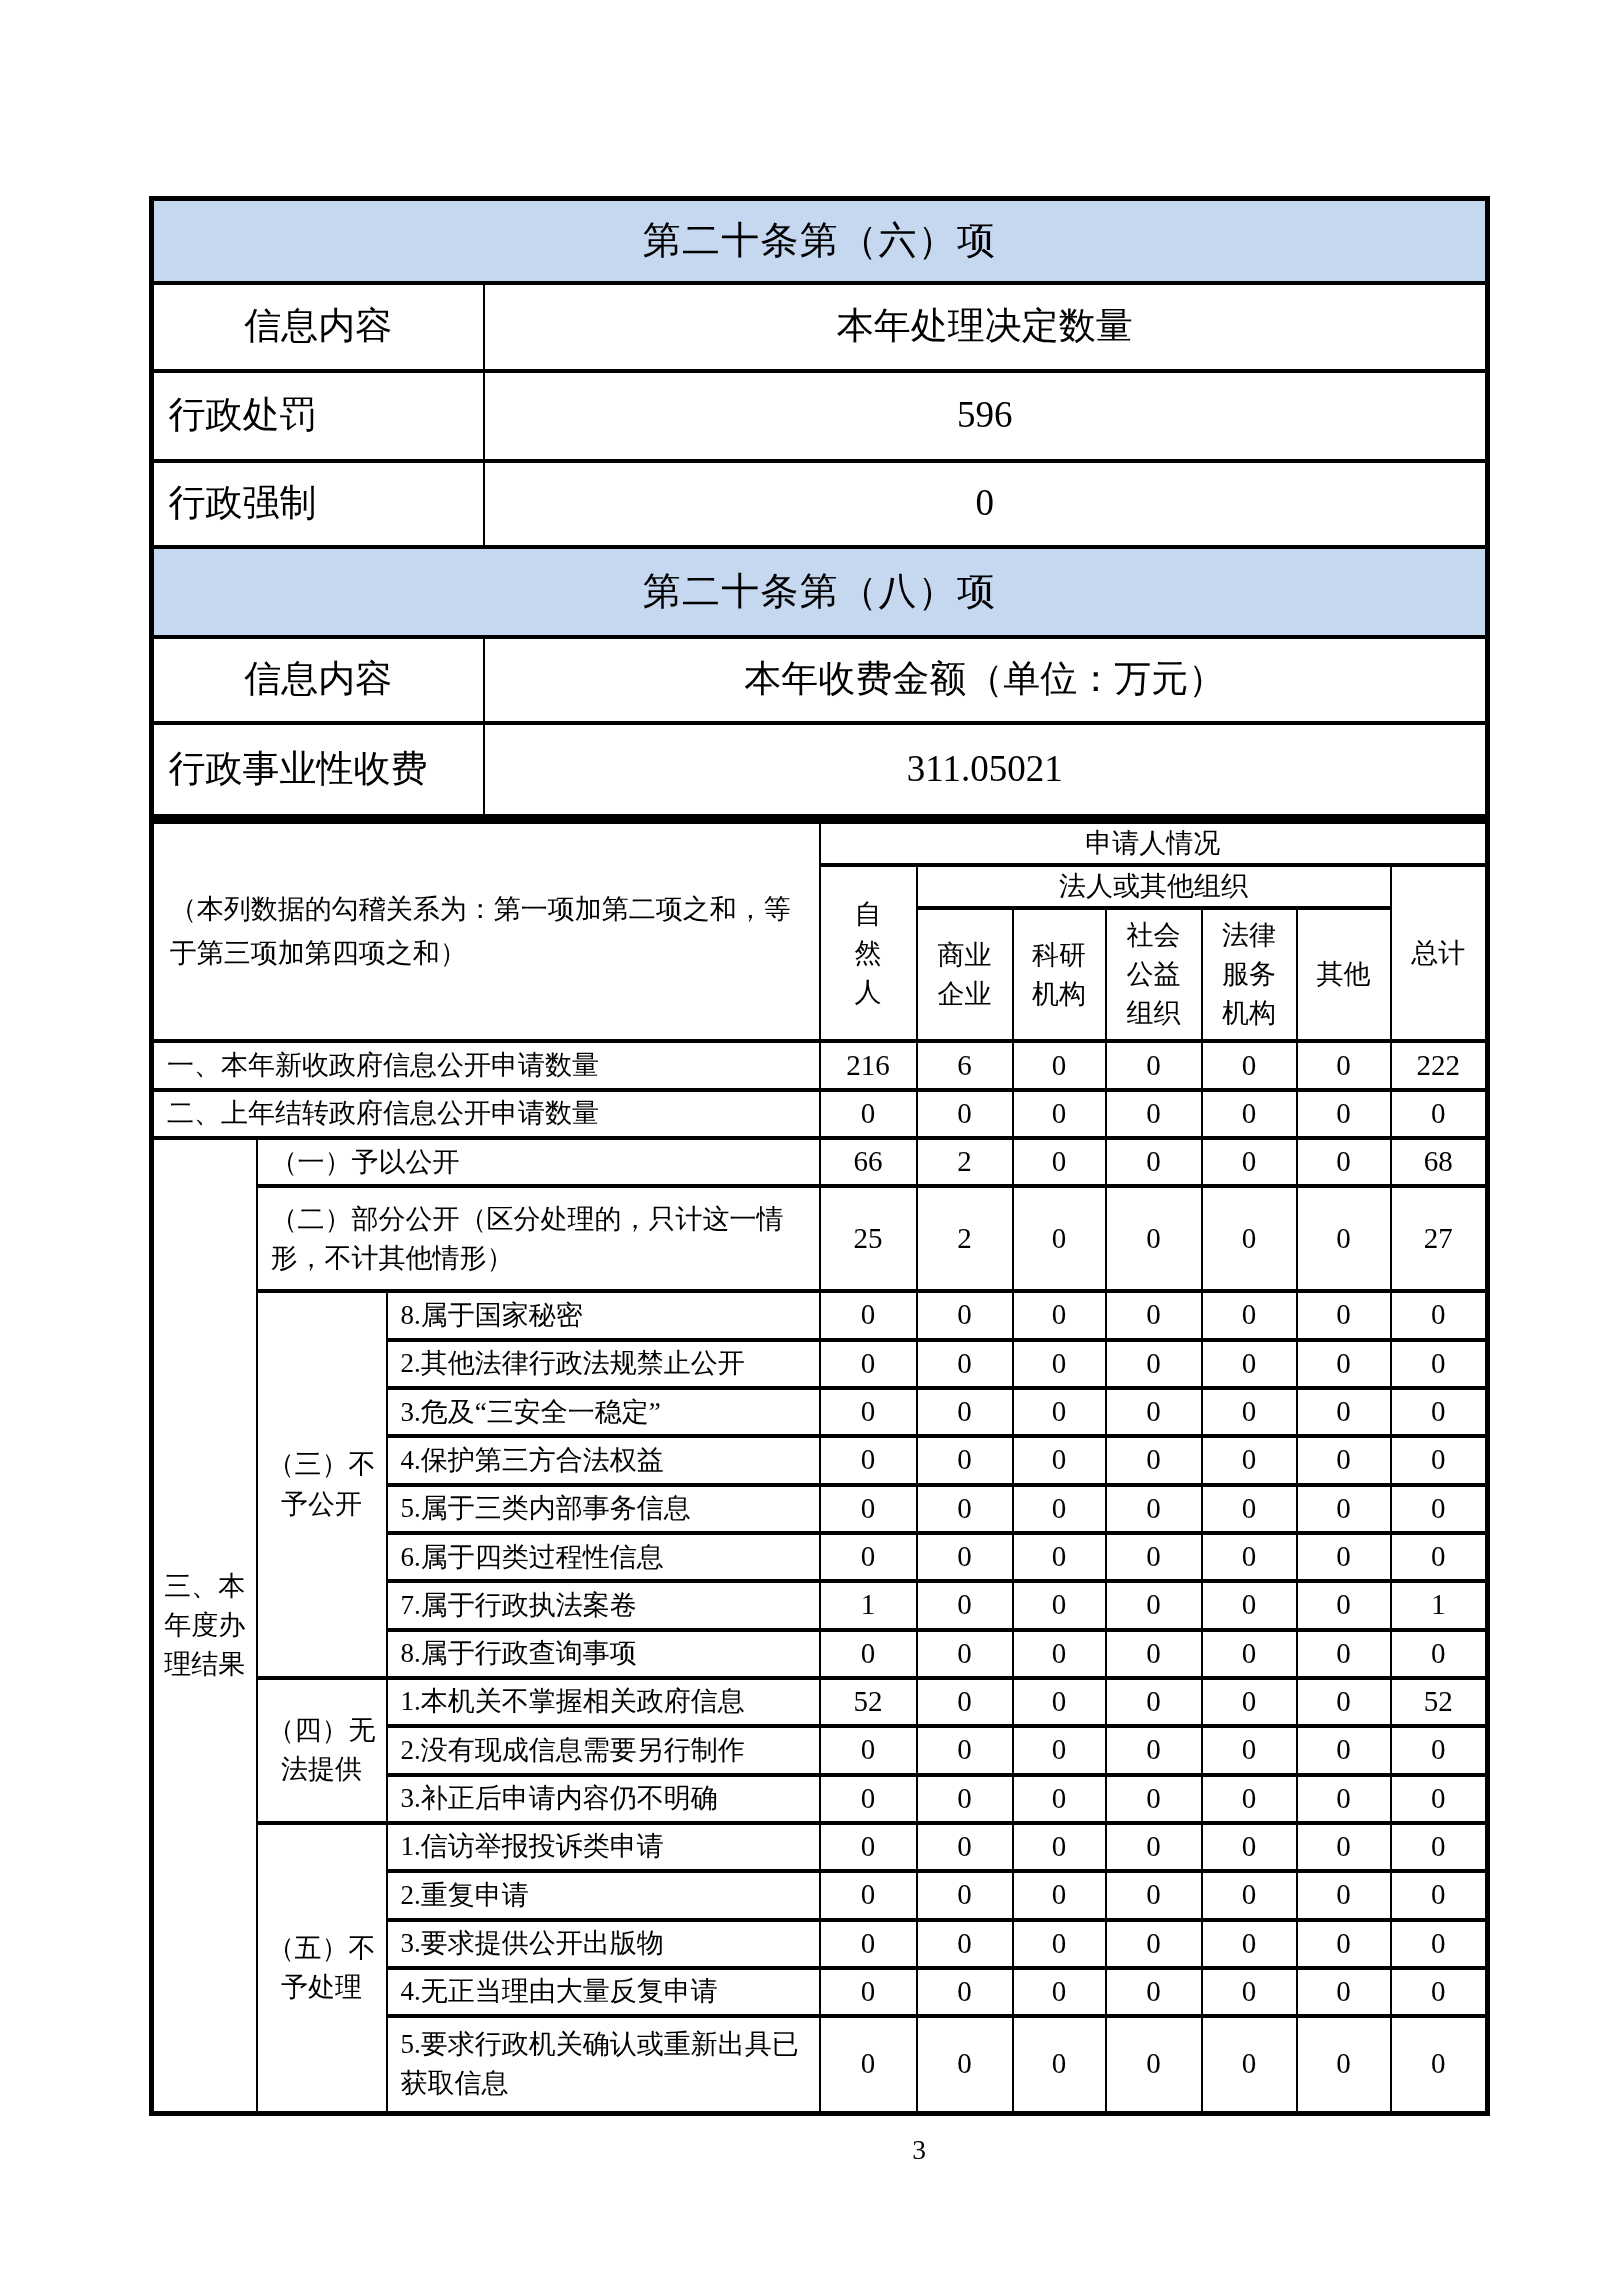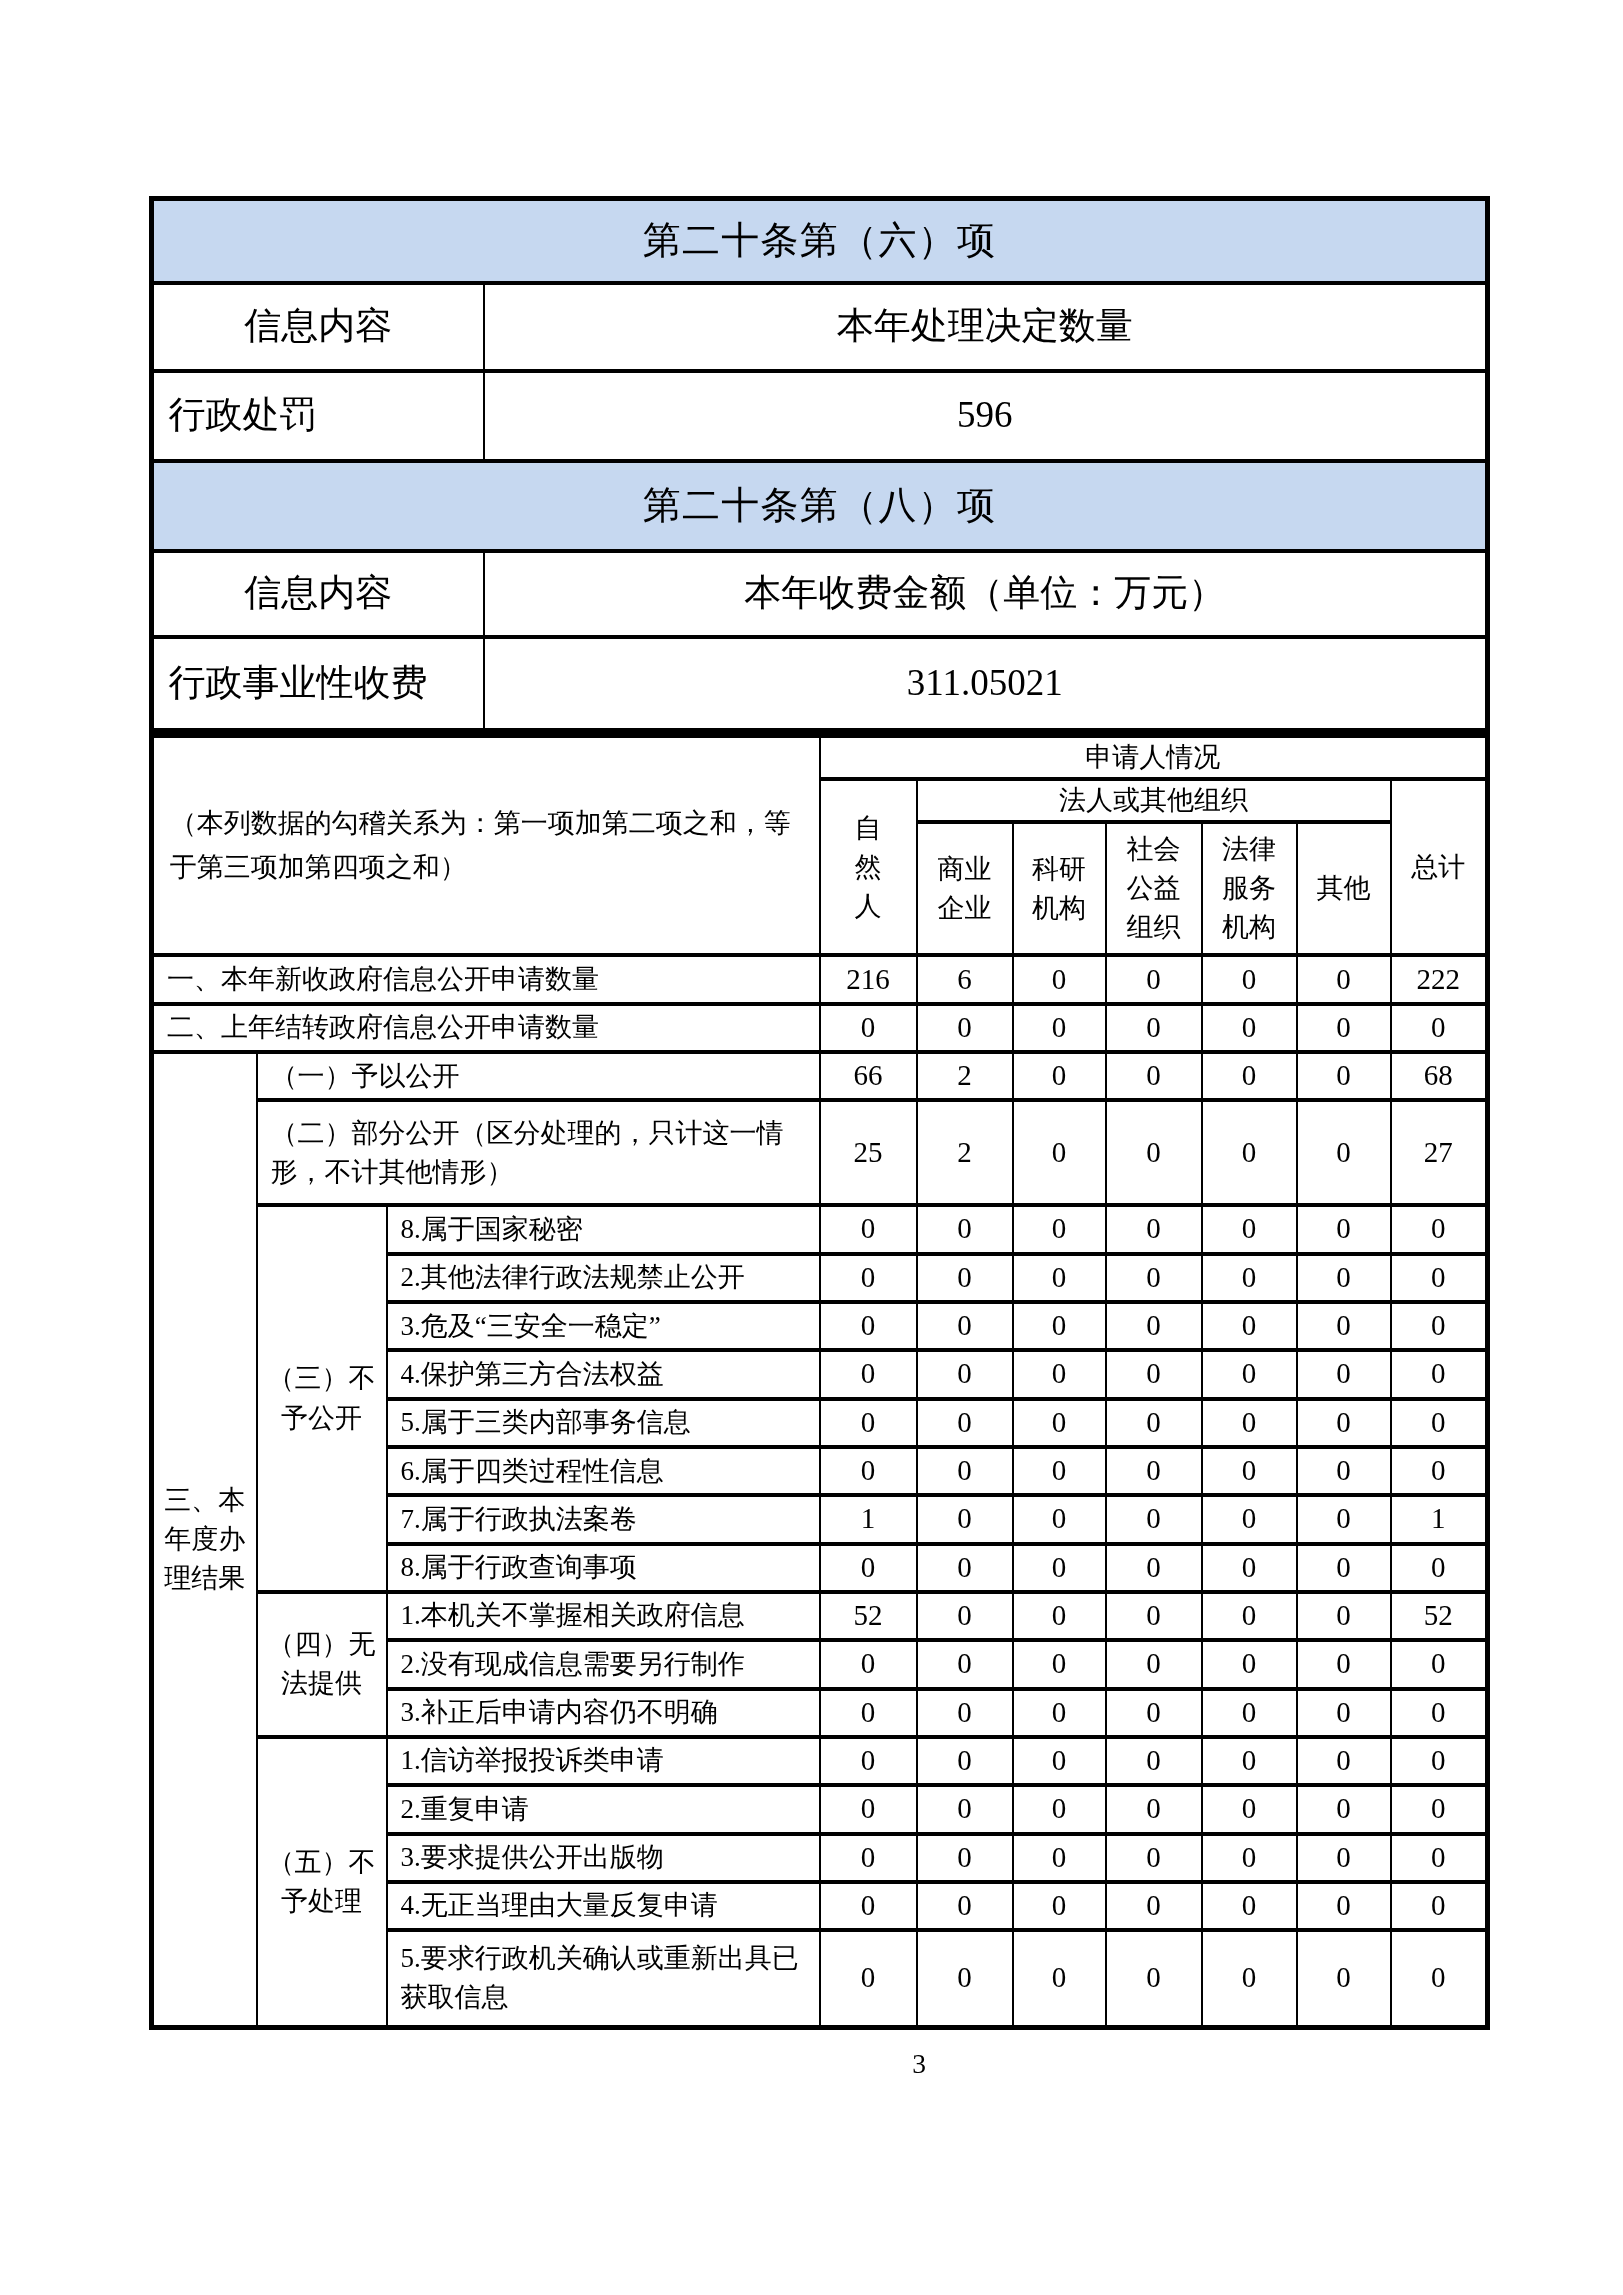--- a/index.html
+++ b/index.html
@@ -74,20 +74,24 @@
         <td class="hdr" colspan="2">第二十条第（六）项</td>
       </tr>
       <tr style="height:88px">
         <td class="lblc">信息内容</td>
         <td class="val">本年处理决定数量</td>
       </tr>
       <tr style="height:90px">
         <td class="lbl">行政处罚</td>
         <td class="val">596</td>
       </tr>
+      <tr style="height:86px">
+        <td class="lbl">行政强制</td>
+        <td class="val">0</td>
+      </tr>
       <tr style="height:90px">
         <td class="hdr" colspan="2">第二十条第（八）项</td>
       </tr>
       <tr style="height:86px">
         <td class="lblc">信息内容</td>
         <td class="val">本年收费金额（单位：万元）</td>
       </tr>
       <tr style="height:94px">
         <td class="lbl">行政事业性收费</td>
         <td class="val">311.05021</td>

